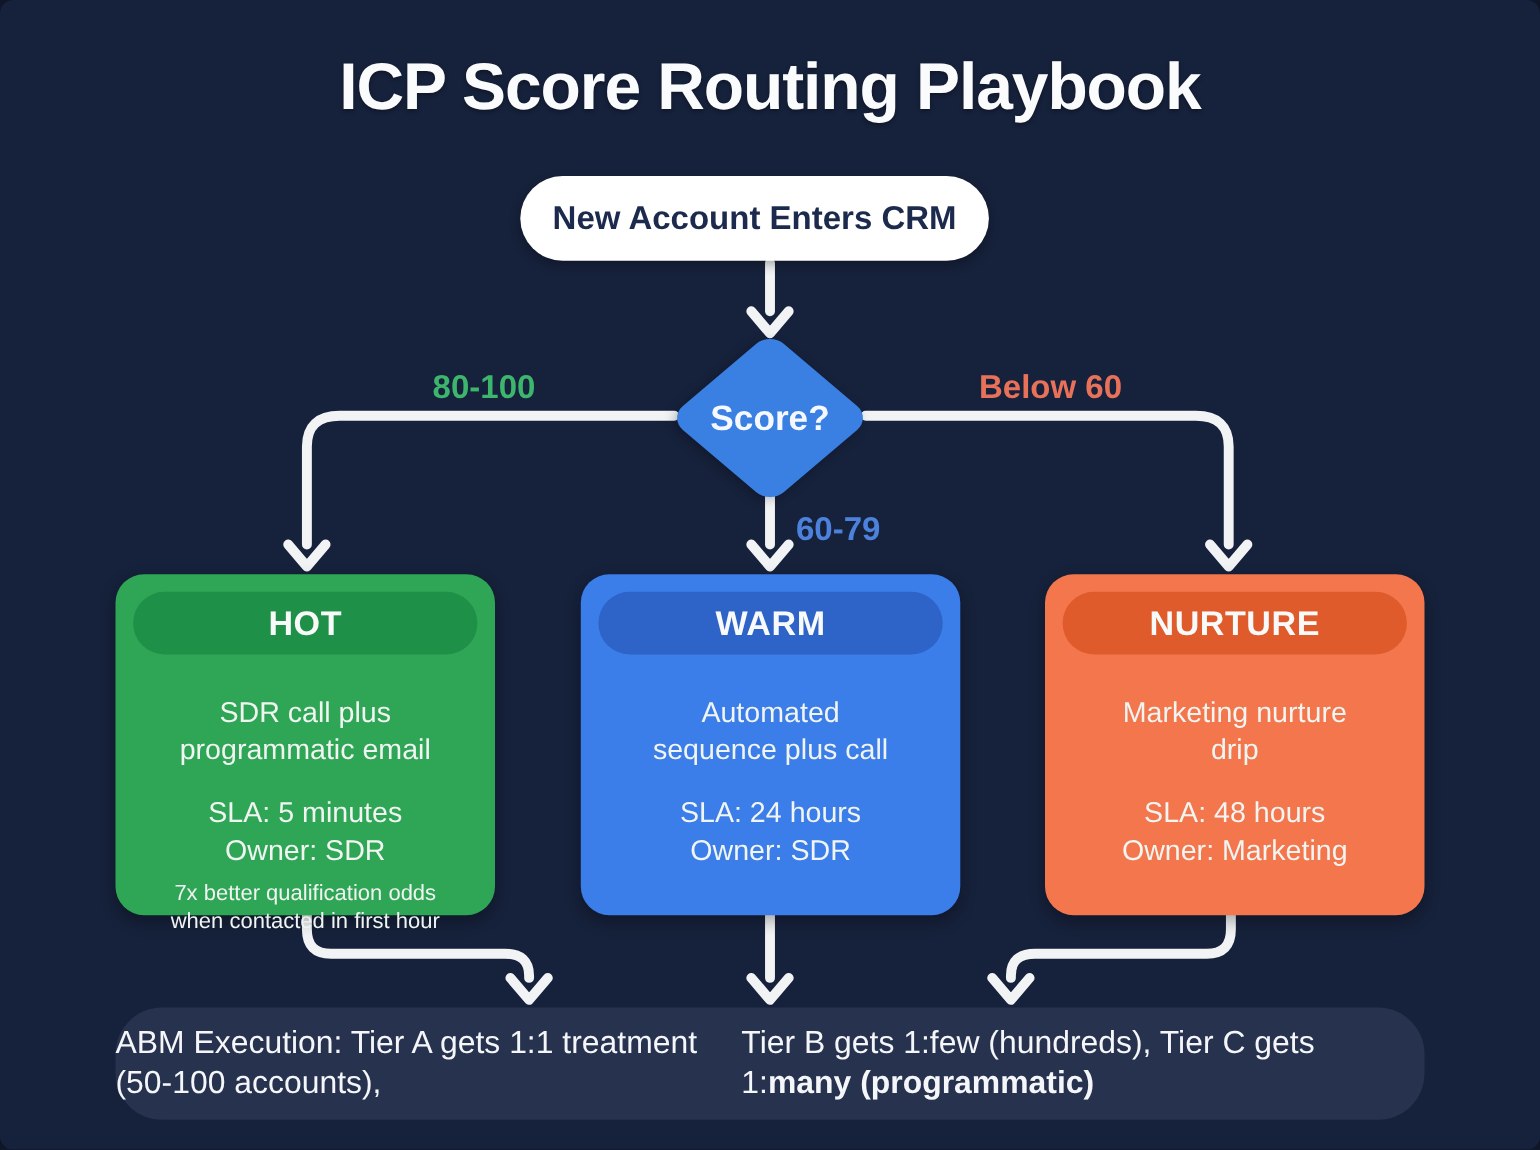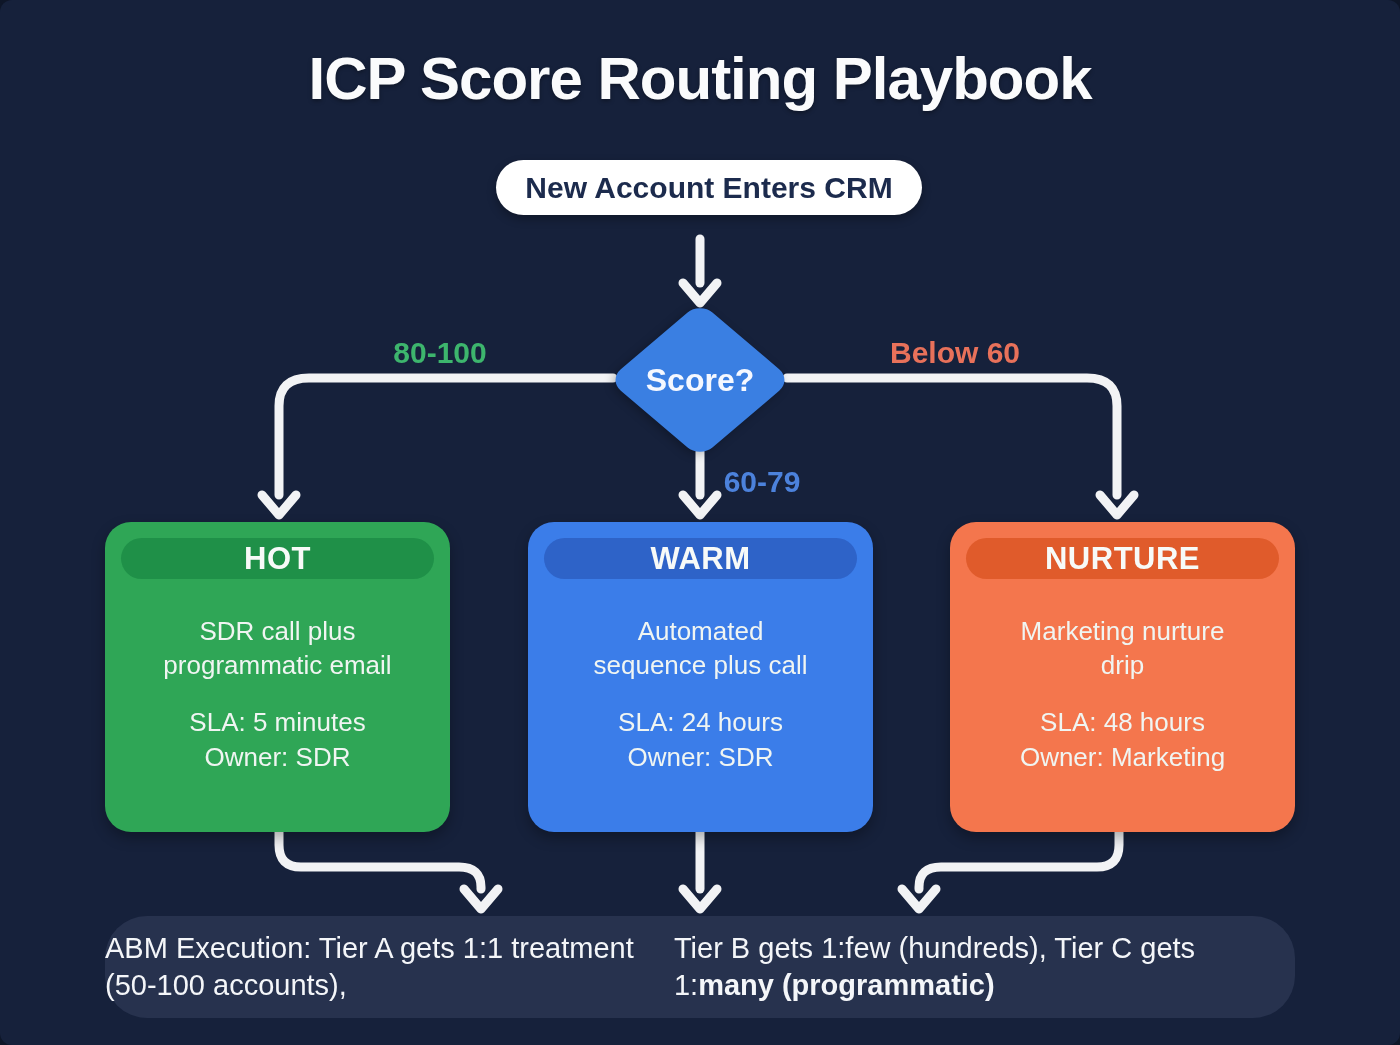--- a/index.html
+++ b/index.html
@@ -15,21 +15,21 @@
   }
   .page-title{
     position:absolute;top:44px;left:0;width:100%;
     text-align:center;
     font-size:60px;font-weight:bold;letter-spacing:-1px;
     color:#FAFBFC;
     text-shadow:0 2px 4px rgba(0,0,0,.35);
   }
   .connectors{position:absolute;left:0;top:0;}
   .start-pill{
-    position:absolute;left:496px;top:160px;width:426px;height:55px;
+    position:absolute;left:473px;top:160px;width:426px;height:77px;
     background:var(--start-bg,#FFFFFF);
     border-radius:39px;
     display:flex;align-items:center;justify-content:center;
     box-shadow:0 4px 10px rgba(0,0,0,.3);
   }
   .start-pill span{
     font-size:30px;font-weight:bold;color:var(--start-text,#1C2B4D);
   }
   .diamond{
     position:absolute;left:635px;top:315px;width:130px;height:130px;
@@ -51,21 +51,21 @@
   .branch-nurture{left:875px;top:336px;color:var(--label-nurture,#E8715A);}
   .card{
     position:absolute;top:522px;width:345px;height:310px;
     border-radius:26px;
     box-shadow:0 6px 14px rgba(0,0,0,.3);
   }
   .card-hot{left:105px;background:var(--hot-body,#2FA656);}
   .card-warm{left:528px;background:var(--warm-body,#3B7DE9);}
   .card-nurture{left:950px;background:var(--nurture-body,#F4764D);}
   .card-header{
-    margin:16px 16px 0 16px;height:41px;border-radius:29px;
+    margin:16px 16px 0 16px;height:57px;border-radius:29px;
     display:flex;align-items:center;justify-content:center;
   }
   .card-hot .card-header{background:var(--hot-header,#1F9048);}
   .card-warm .card-header{background:var(--warm-header,#2E63C8);}
   .card-nurture .card-header{background:var(--nurture-header,#E05B2B);}
   .card-header span{font-size:31px;font-weight:bold;letter-spacing:.5px;color:#F7FAF8;}
   .card-body{
     text-align:center;color:var(--text,#F0F5F2);
     padding-top:35px;font-size:26px;
   }
@@ -131,20 +131,24 @@
     </div>
     <div class="card-body">
       <div class="action">
         <div>SDR call plus</div>
         <div>programmatic email</div>
       </div>
       <div class="sla-owner">
         <div>SLA: 5 minutes</div>
         <div>Owner: SDR</div>
       </div>
+      <div class="note">
+        <div>7x better qualification odds</div>
+        <div>when contacted in first hour</div>
+      </div>
     </div>
   </div>
 
   <div class="card card-warm">
     <div class="card-header">
       <span>WARM</span>
     </div>
     <div class="card-body">
       <div class="action">
         <div>Automated</div>

